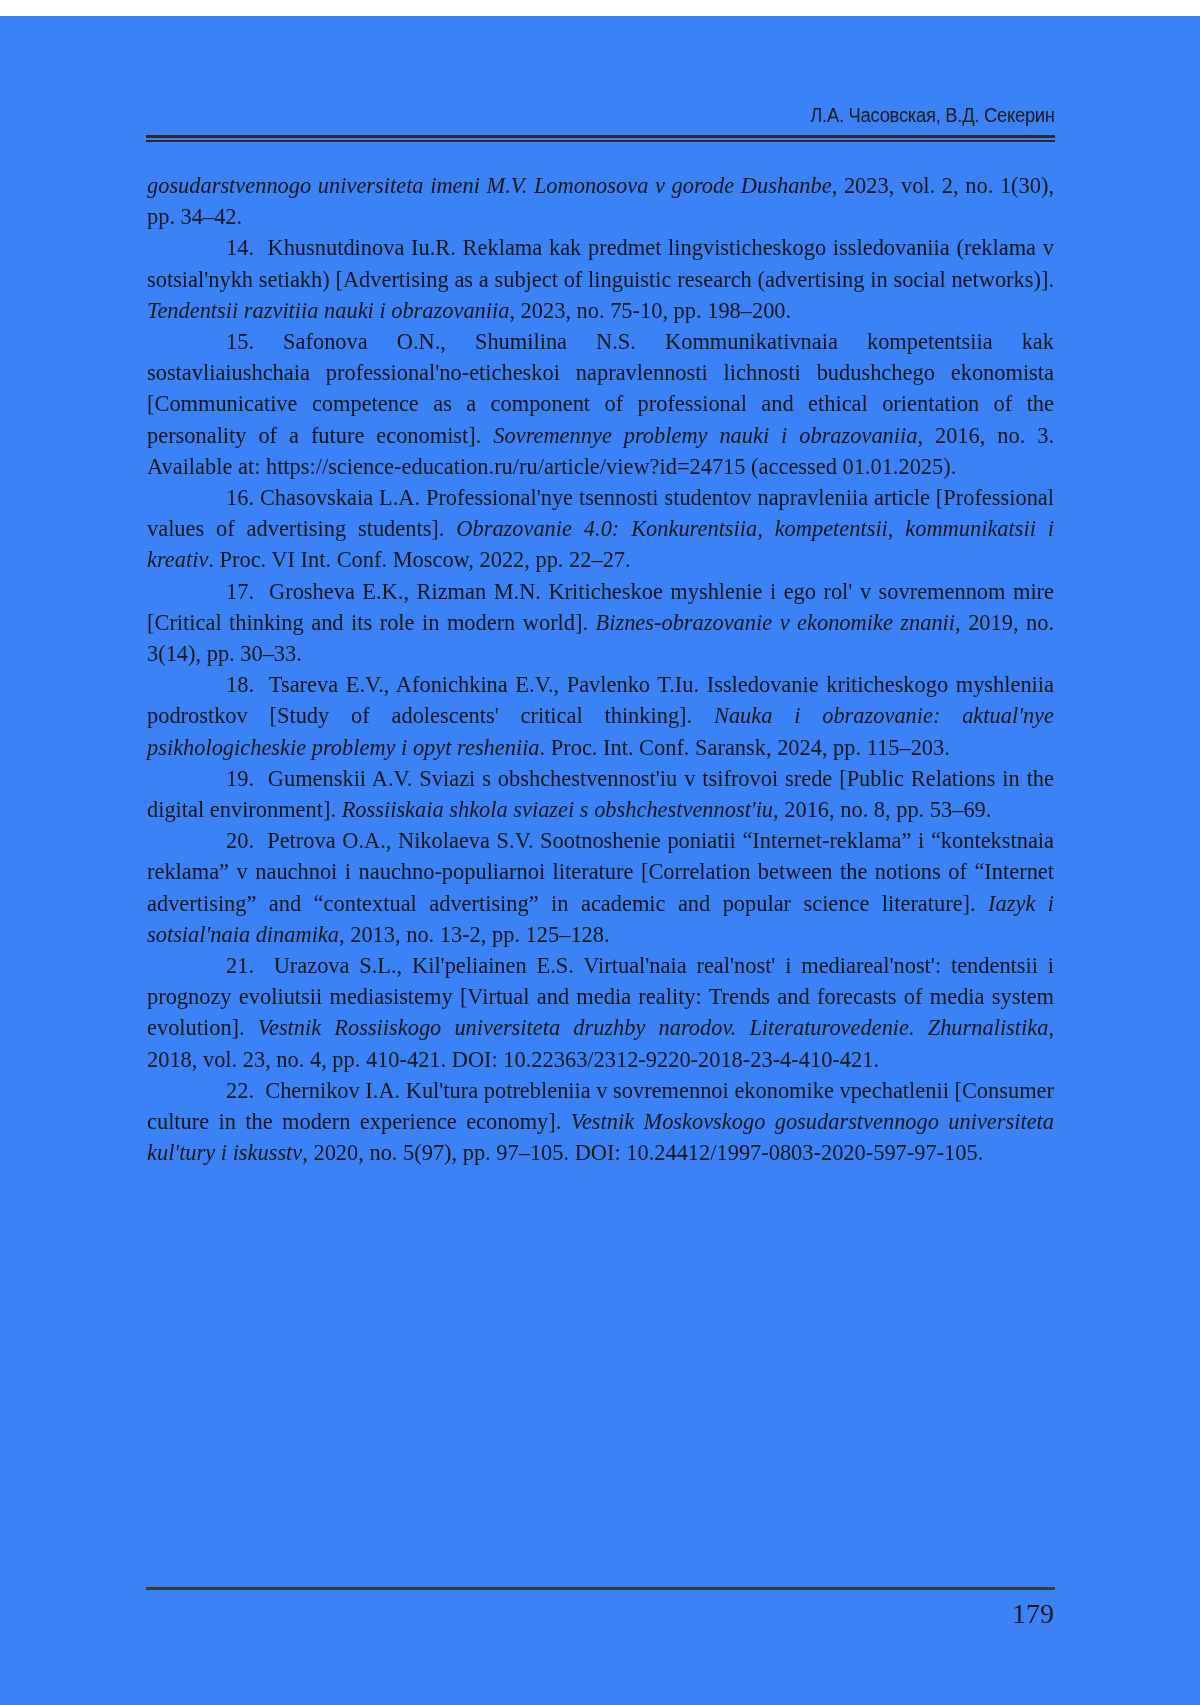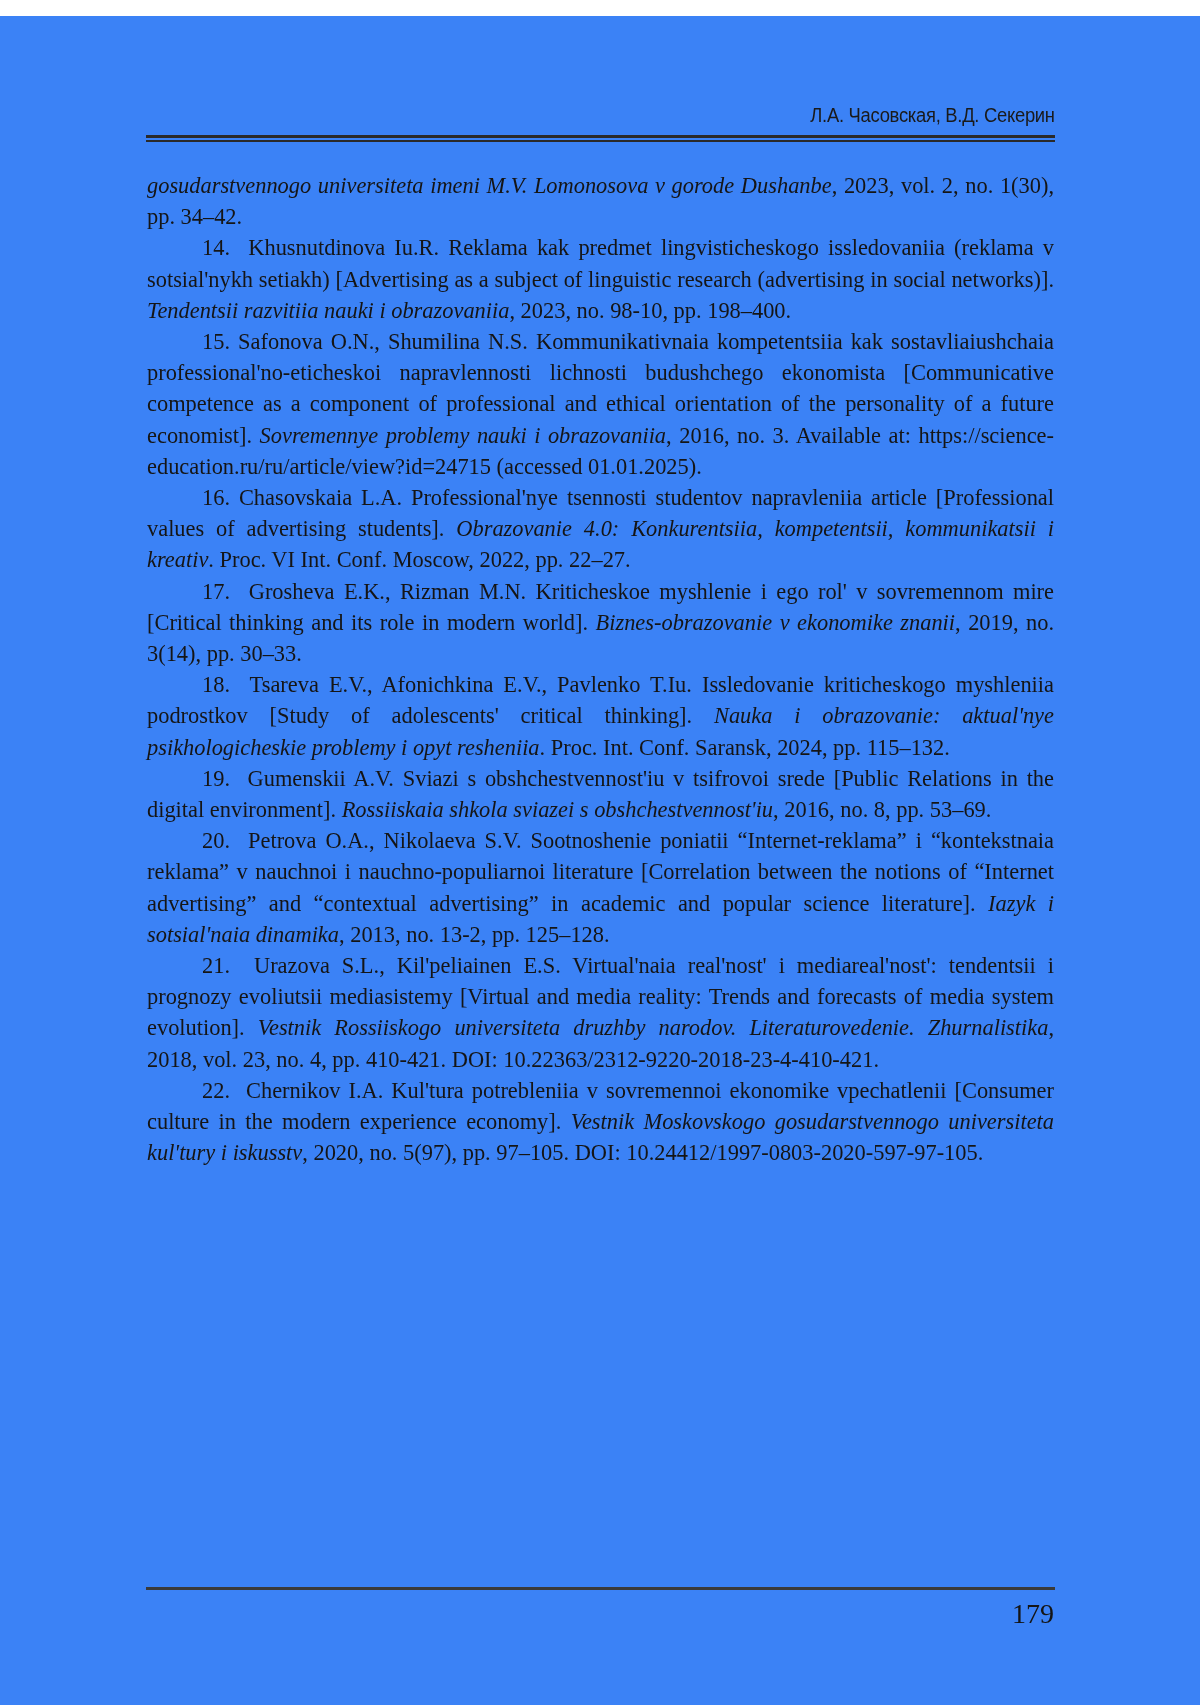--- a/index.html
+++ b/index.html
@@ -14,50 +14,50 @@
     .head-rule .thick { position: absolute; left: 0; right: 0; top: 0; height: 3px; background: #2a2a2a; }
     .head-rule .thin { position: absolute; left: 0; right: 0; top: 5px; height: 1.5px; background: #2a2a2a; }
     .body-text {
       position: absolute; left: 147px; top: 154px; width: 907px;
       font-family: "Liberation Serif", serif; font-size: 22.4px; line-height: 31.2px;
       color: #151515; text-align: justify; hyphens: manual;
     }
     .body-text p { margin: 0; font-family: Liberation Serif, serif; }
     .body-text p.ref { text-indent: 55px; }
     .body-text p.cont { text-indent: 0; }
-    .body-text .ref-num { display: inline; }
+    .body-text .ref-num { display: inline; margin-left: 24px; }
     .body-text i { font-style: italic; }
     .foot-rule { position: absolute; left: 146px; width: 909px; top: 1571px; height: 3px; background: #3a3a3a; }
     .page-number {
       position: absolute; right: 146px; top: 1582px;
       font-family: "Liberation Serif", serif; font-size: 28px; color: #151515;
     }
   </style>
 </head>
 <body>
 
 <div class="page">
   <div class="running-head">Л.А. Часовская, В.Д. Секерин</div>
   <div class="head-rule">
     <div class="thick"></div>
     <div class="thin"></div>
   </div>
 
   <div class="body-text">
     <p class="cont"><i>gosudarstvennogo universiteta imeni M.V. Lomonosova v gorode Dushanbe</i><span>, 2023, vol. 2, no. 1(30), pp. 34–42.</span></p>
 
-    <p class="ref"><span class="ref-num">14.</span>&nbsp; <span>Khusnutdinova Iu.R. Reklama kak predmet lingvisticheskogo issledovaniia (reklama v sotsial'nykh setiakh) [Advertising as a subject of linguistic research (ad­vertising in social networks)]. </span><i>Tendentsii razvitiia nauki i obrazovaniia</i><span>, 2023, no. 98-10, pp. 198–400.</span></p>
+    <p class="ref"><span class="ref-num">14.</span>&nbsp; <span>Khusnutdinova Iu.R. Reklama kak predmet lingvisticheskogo issledovaniia (reklama v sotsial'nykh setiakh) [Advertising as a subject of linguistic research (ad­vertising in social networks)]. </span><i>Tendentsii razvitiia nauki i obrazovaniia</i><span>, 2023, no. 75-10, pp. 198–200.</span></p>
 
     <p class="ref"><span class="ref-num">15.</span> <span>Safonova O.N., Shumilina N.S. Kommunikativnaia kompetentsiia kak sostavliaiushchaia professional'no-eticheskoi napravlennosti lichnosti budushchego ekonomista [Communicative competence as a component of professional and ethical orientation of the personality of a future economist]. </span><i>Sovremennye problemy nauki i obrazovaniia</i><span>, 2016, no. 3. Available at: https://science-education.ru/ru/article/​view?id=24715 (accessed 01.01.2025).</span></p>
 
     <p class="ref"><span class="ref-num">16.</span> <span>Chasovskaia L.A. Professional'nye tsennosti studentov napravleniia article [Professional values of advertising students]. </span><i>Obrazovanie 4.0: Konku­rentsiia, kompetentsii, kommunikatsii i kreativ</i><span>. Proc. VI Int. Conf. Moscow, 2022, pp. 22–27.</span></p>
 
     <p class="ref"><span class="ref-num">17.</span>&nbsp; <span>Grosheva E.K., Rizman M.N. Kriticheskoe myshlenie i ego rol' v sovremen­nom mire [Critical thinking and its role in modern world]. </span><i>Biznes-obrazovanie v ekonomike znanii</i><span>, 2019, no. 3(14), pp. 30–33.</span></p>
 
-    <p class="ref"><span class="ref-num">18.</span>&nbsp; <span>Tsareva E.V., Afonichkina E.V., Pavlenko T.Iu. Issledovanie kriticheskogo myshleniia podrostkov [Study of adolescents' critical thinking]. </span><i>Nauka i obrazovanie: aktual'nye psikhologicheskie problemy i opyt resheniia</i><span>. Proc. Int. Conf. Saransk, 2024, pp. 115–132.</span></p>
+    <p class="ref"><span class="ref-num">18.</span>&nbsp; <span>Tsareva E.V., Afonichkina E.V., Pavlenko T.Iu. Issledovanie kriticheskogo myshleniia podrostkov [Study of adolescents' critical thinking]. </span><i>Nauka i obrazovanie: aktual'nye psikhologicheskie problemy i opyt resheniia</i><span>. Proc. Int. Conf. Saransk, 2024, pp. 115–203.</span></p>
 
     <p class="ref"><span class="ref-num">19.</span>&nbsp; <span>Gumenskii A.V. Sviazi s obshchestvennost'iu v tsifrovoi srede [Public Re­lations in the digital environment]. </span><i>Rossiiskaia shkola sviazei s obshchestvennost'iu</i><span>, 2016, no. 8, pp. 53–69.</span></p>
 
     <p class="ref"><span class="ref-num">20.</span>&nbsp; <span>Petrova O.A., Nikolaeva S.V. Sootnoshenie poniatii “Internet-reklama” i “kontekstnaia reklama” v nauchnoi i nauchno-populiarnoi literature [Correlation be­tween the notions of “Internet advertising” and “contextual advertising” in academic and popular science literature]. </span><i>Iazyk i sotsial'naia dinamika</i><span>, 2013, no. 13-2, pp. 125–128.</span></p>
 
     <p class="ref"><span class="ref-num">21.</span>&nbsp; <span>Urazova S.L., Kil'peliainen E.S. Virtual'naia real'nost' i mediareal'nost': ten­dentsii i prognozy evoliutsii mediasistemy [Virtual and media reality: Trends and forecasts of media system evolution]. </span><i>Vestnik Rossiiskogo universiteta druzhby narodov. Literaturovedenie. Zhurnalistika</i><span>, 2018, vol. 23, no. 4, pp. 410-421. DOI: 10.22363/2312-9220-2018-23-4-410-421.</span></p>
 
     <p class="ref"><span class="ref-num">22.</span>&nbsp; <span>Chernikov I.A. Kul'tura potrebleniia v sovremennoi ekonomike vpechatlenii [Consumer culture in the modern experience economy]. </span><i>Vestnik Moskovskogo gosu­darstvennogo universiteta kul'tury i iskusstv</i><span>, 2020, no. 5(97), pp. 97–105. DOI: 10.24412/1997-0803-2020-597-97-105.</span></p>
   </div>
 

